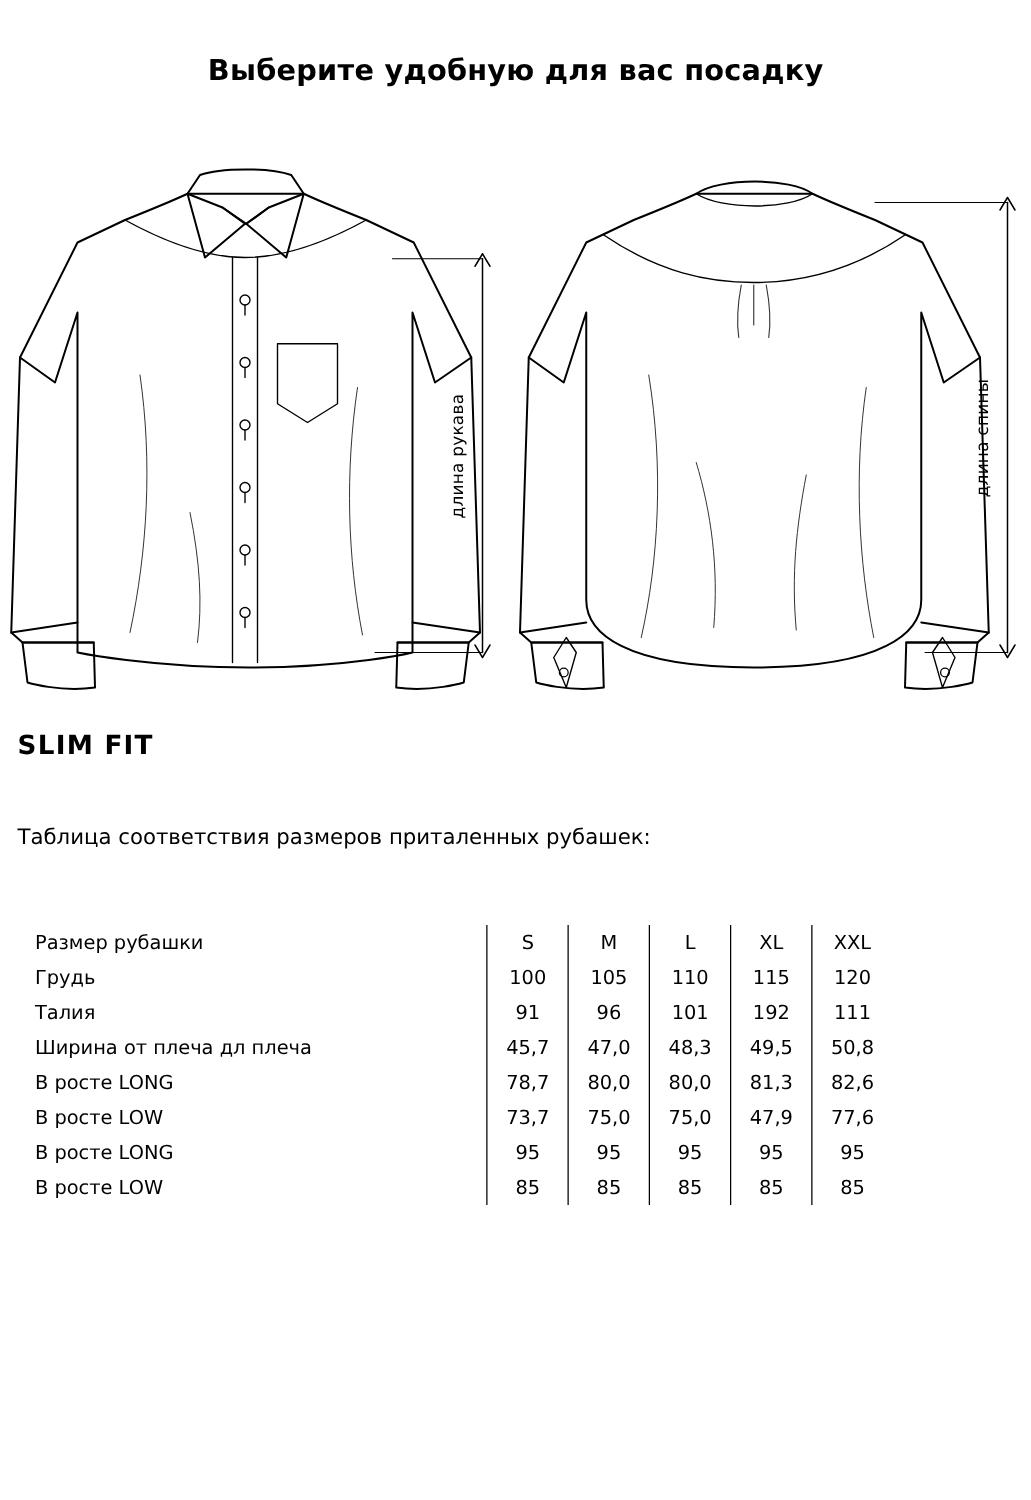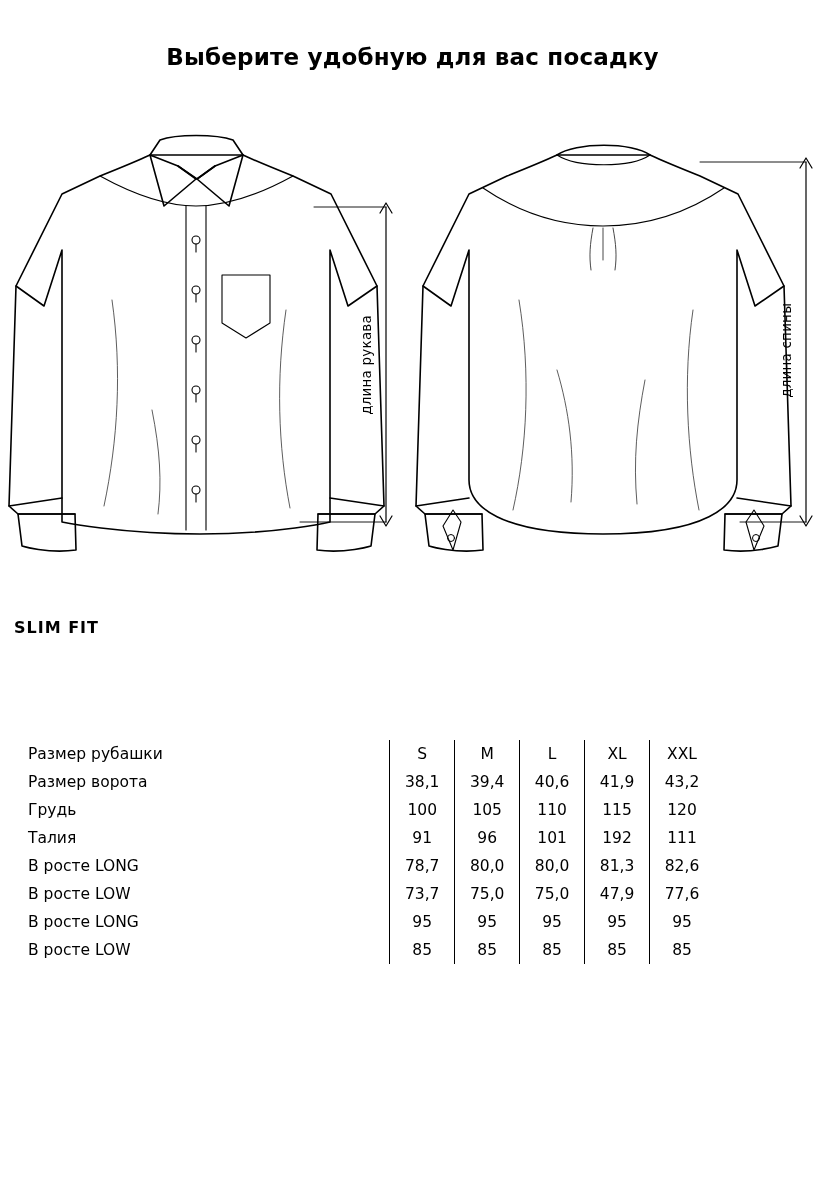--- a/index.html
+++ b/index.html
@@ -32,23 +32,23 @@
   }
   .illustration {
     position: absolute;
     top: 110px;
     left: 0;
     width: 825px;
     height: 460px;
   }
   .fit-name {
     position: absolute;
-    top: 618px;
+    top: 584px;
     left: 14px;
-    font-size: 16px;
+    font-size: 21px;
     font-weight: 700;
     letter-spacing: 1px;
   }
   .fit-desc {
     position: absolute;
     top: 660px;
     left: 14px;
     font-size: 17px;
   }
   .table-wrap {
@@ -249,60 +249,61 @@
     <div class="vlabel-box" style="left:356px; top:195px; width:20px; height:120px;">
       <span class="vlabel">длина рукава</span>
     </div>
 
     <div class="vlabel-box" style="left:776px; top:180px; width:20px; height:120px;">
       <span class="vlabel">длина спины</span>
     </div>
   </div>
 
   <div class="fit-name">SLIM FIT</div>
+  <div class="fit-desc">Таблица соответствия размеров приталенных рубашек:</div>
 
   <div class="table-wrap">
     <table class="size-table">
       <tbody>
         <tr class="head-row">
           <td class="label-cell">Размер рубашки</td>
           <td class="num-cell">S</td>
           <td class="num-cell">M</td>
           <td class="num-cell">L</td>
           <td class="num-cell">XL</td>
           <td class="num-cell">XXL</td>
         </tr>
 
-        <tr>
-          <td class="label-cell">Размер ворота</td>
-          <td class="num-cell">38,1</td>
-          <td class="num-cell">39,4</td>
-          <td class="num-cell">40,6</td>
-          <td class="num-cell">41,9</td>
-          <td class="num-cell">43,2</td>
-        </tr>
 
         <tr>
           <td class="label-cell">Грудь</td>
           <td class="num-cell">100</td>
           <td class="num-cell">105</td>
           <td class="num-cell">110</td>
           <td class="num-cell">115</td>
           <td class="num-cell">120</td>
         </tr>
 
         <tr>
           <td class="label-cell">Талия</td>
           <td class="num-cell">91</td>
           <td class="num-cell">96</td>
           <td class="num-cell">101</td>
           <td class="num-cell">192</td>
           <td class="num-cell">111</td>
         </tr>
 
+        <tr>
+          <td class="label-cell">Ширина от плеча дл плеча</td>
+          <td class="num-cell">45,7</td>
+          <td class="num-cell">47,0</td>
+          <td class="num-cell">48,3</td>
+          <td class="num-cell">49,5</td>
+          <td class="num-cell">50,8</td>
+        </tr>
 
 
         <tr>
           <td class="label-cell">В росте LONG</td>
           <td class="num-cell">78,7</td>
           <td class="num-cell">80,0</td>
           <td class="num-cell">80,0</td>
           <td class="num-cell">81,3</td>
           <td class="num-cell">82,6</td>
         </tr>

